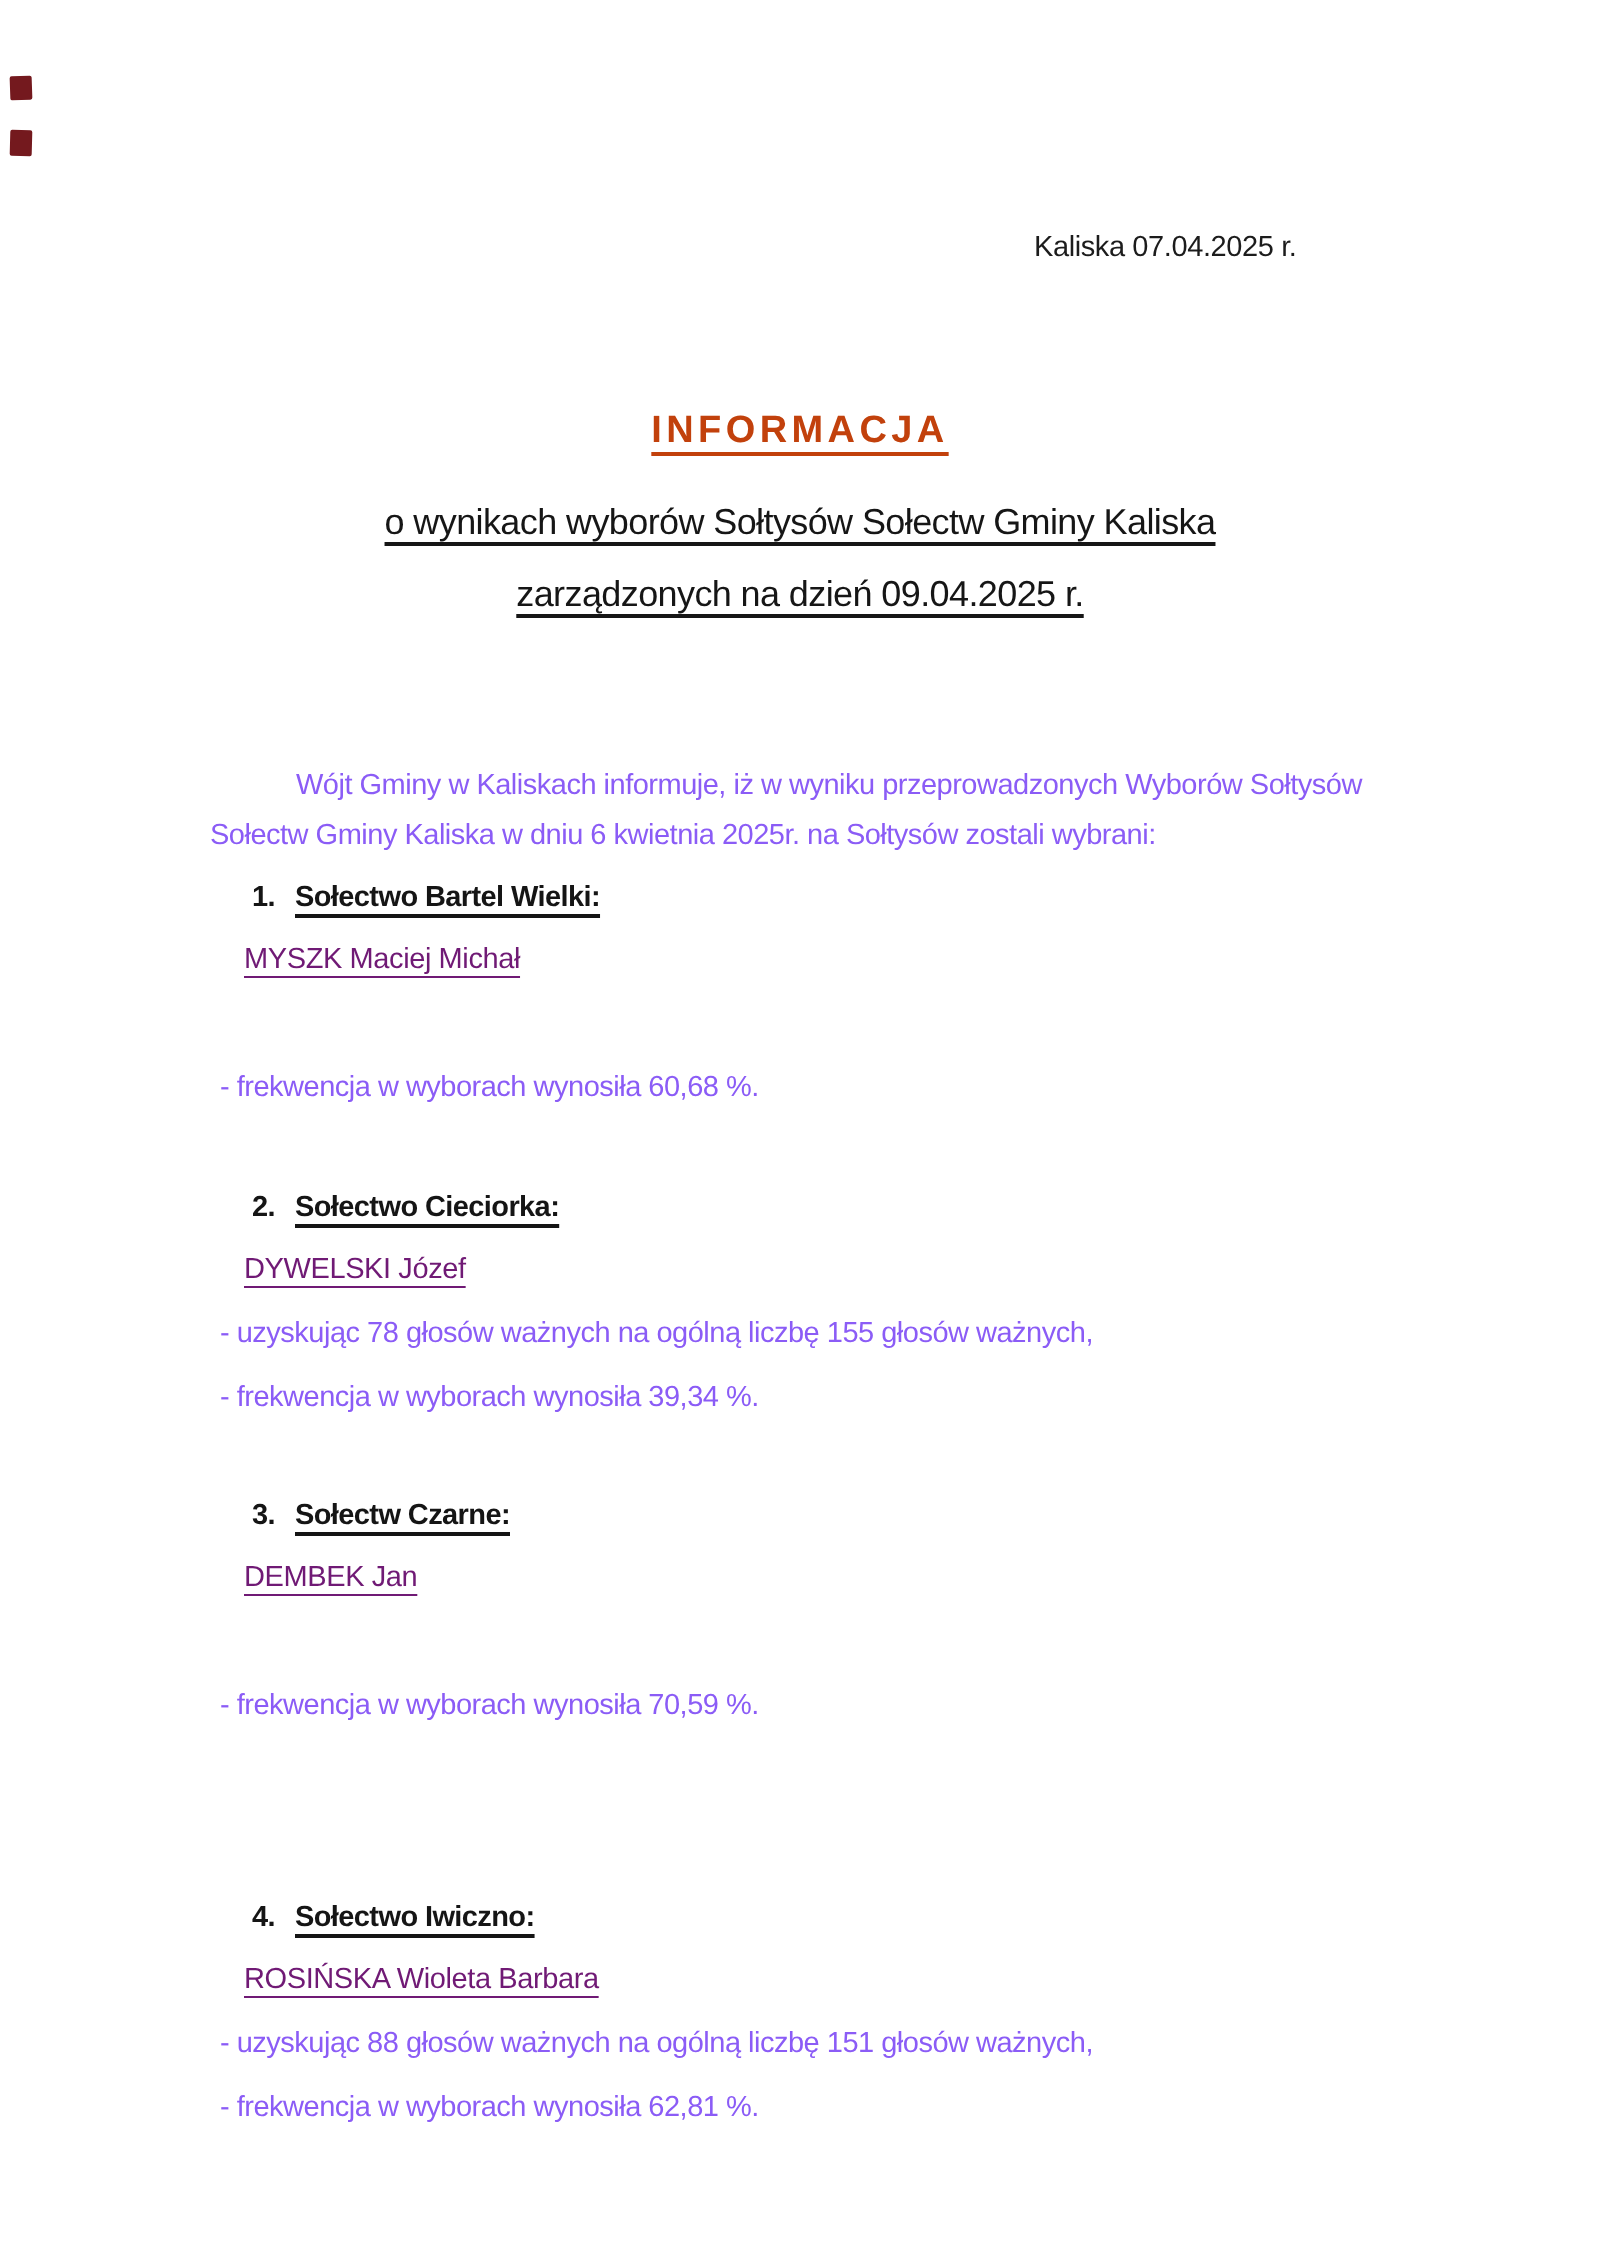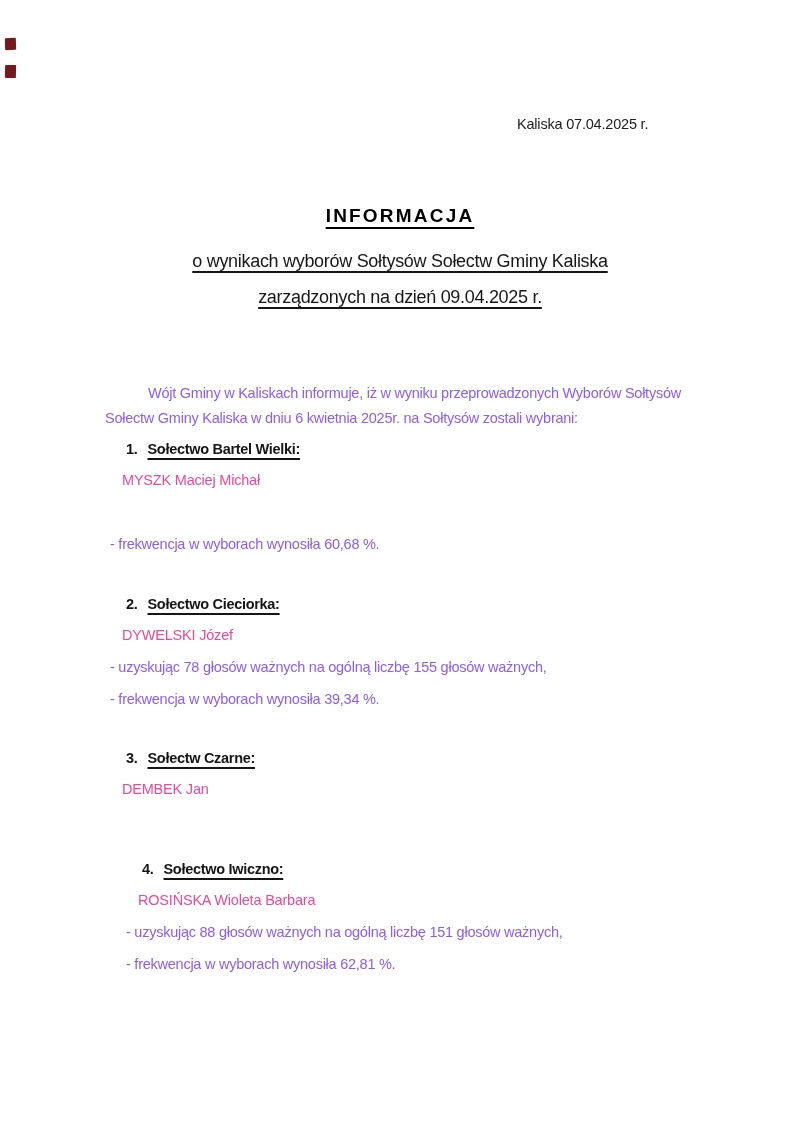--- a/index.html
+++ b/index.html
@@ -40,21 +40,21 @@
     top: 205px;
     left: 0;
     width: 100%;
     text-align: center;
     font-size: 19px;
     font-weight: 600;
     letter-spacing: 2.2px;
     text-decoration: underline;
     text-underline-offset: 5px;
     text-decoration-thickness: 1.5px;
-    color: #000000;
+    color: #c2410c;
   }
   .title-sub {
     left: 0;
     width: 100%;
     text-align: center;
     font-size: 18px;
     font-weight: 500;
     letter-spacing: -0.3px;
     text-decoration: underline;
     text-underline-offset: 4px;
@@ -74,21 +74,21 @@
 
   .section {
     position: absolute;
     left: 0;
     width: 672px;
     height: 125px;
   }
   #section-1 { top: 441px; }
   #section-2 { top: 596px; }
   #section-3 { top: 750px; }
-  #section-4 { top: 861px; margin-left: 16px; }
+  #section-4 { top: 951px; }
 
   .sec-header {
     position: absolute;
     top: 0;
     left: 126px;
     font-size: 14.5px;
     font-weight: 700;
     letter-spacing: -0.3px;
     white-space: nowrap;
     color: #151515;
@@ -99,23 +99,24 @@
     text-underline-offset: 3.5px;
     text-decoration-thickness: 1.5px;
   }
   .sec-name {
     position: absolute;
     top: 31px;
     left: 122px;
     font-size: 14.5px;
     letter-spacing: -0.2px;
     white-space: nowrap;
+    text-decoration: underline;
     text-underline-offset: 3.5px;
     text-decoration-thickness: 1.3px;
-    color: #ec4899;
+    color: #701a75;
   }
   .sec-line1 { position: absolute; top: 63px; left: 110px; white-space: nowrap; }
   .sec-line2 { position: absolute; top: 95px; left: 110px; white-space: nowrap; }
 </style>
 </head>
 <body>
 
 <div id="page">
 
   <div id="scan-mark-1" class="scan-mark"></div>
@@ -145,20 +146,21 @@
     <div class="sec-name">DYWELSKI Józef</div>
     <div class="sec-line1 body-text">- uzyskując 78 głosów ważnych na ogólną liczbę 155 głosów ważnych,</div>
     <div class="sec-line2 body-text">- frekwencja w wyborach wynosiła 39,34 %.</div>
   </div>
 
   <div id="section-3" class="section">
     <div class="sec-header">
       <span class="sec-number">3.</span><span class="sec-title">Sołectw Czarne:</span>
     </div>
     <div class="sec-name">DEMBEK Jan</div>
+    <div class="sec-line2 body-text">- frekwencja w wyborach wynosiła 70,59 %.</div>
   </div>
 
   <div id="section-4" class="section">
     <div class="sec-header">
       <span class="sec-number">4.</span><span class="sec-title">Sołectwo Iwiczno:</span>
     </div>
     <div class="sec-name">ROSIŃSKA Wioleta Barbara</div>
     <div class="sec-line1 body-text">- uzyskując 88 głosów ważnych na ogólną liczbę 151 głosów ważnych,</div>
     <div class="sec-line2 body-text">- frekwencja w wyborach wynosiła 62,81 %.</div>
   </div>

